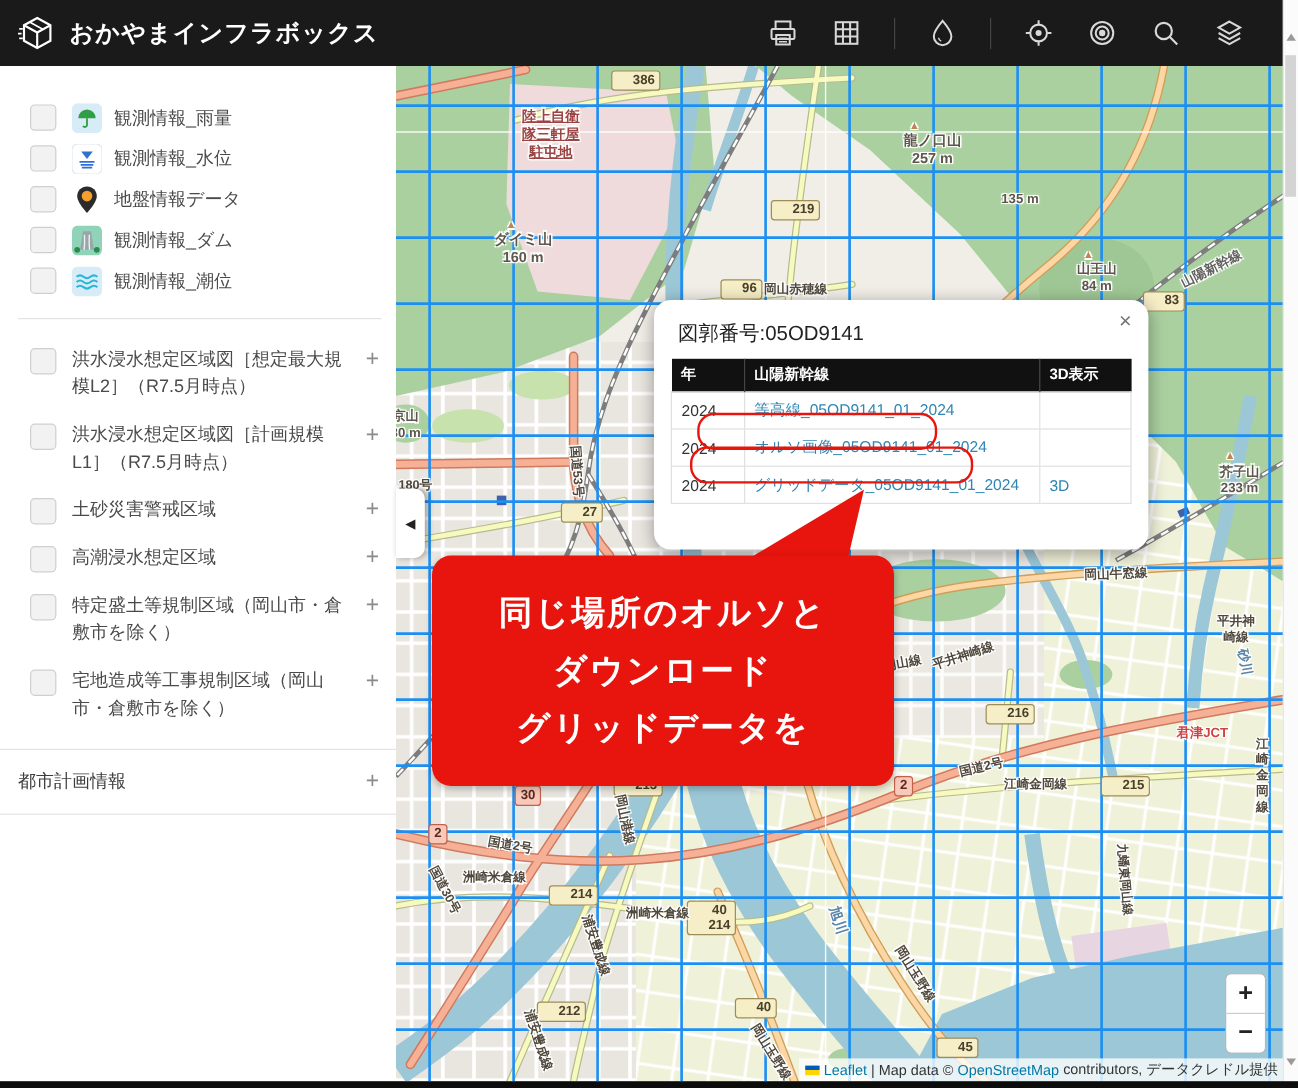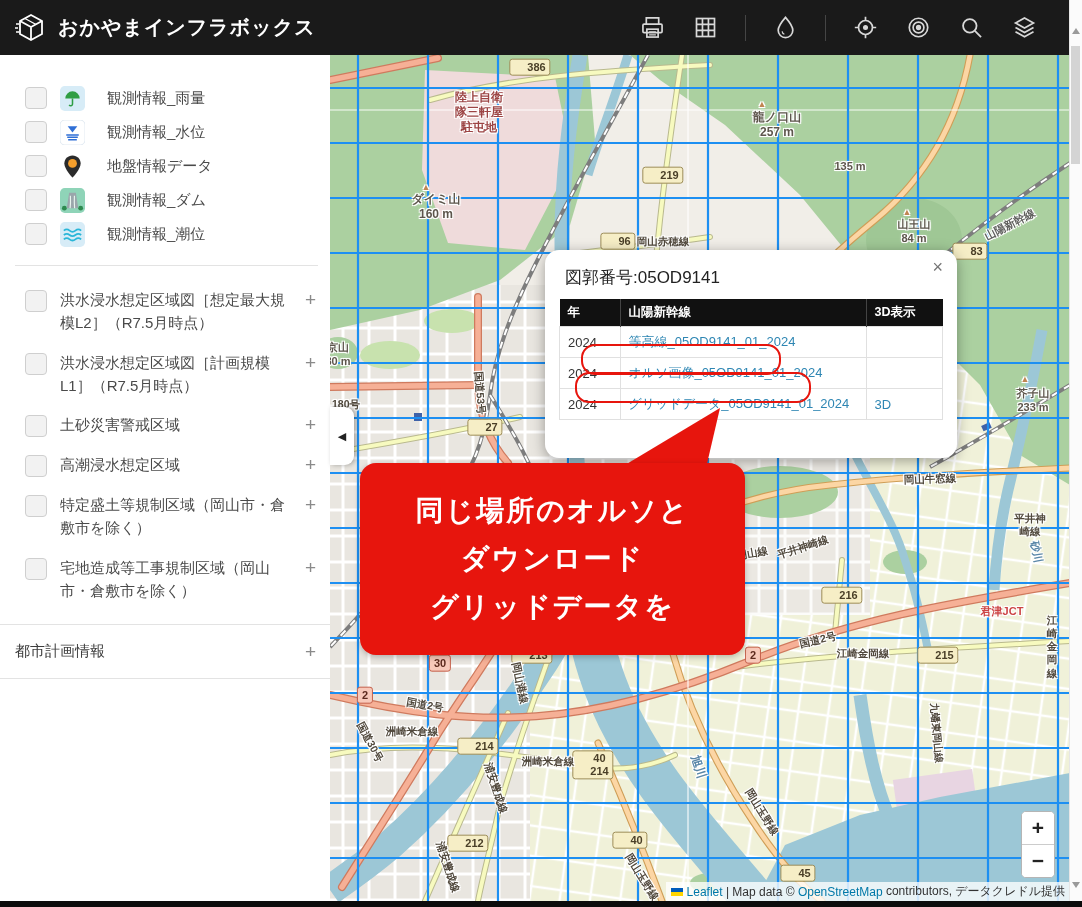--- a/index.html
+++ b/index.html
@@ -13,21 +13,21 @@
   #header-icons{margin-left:auto;margin-right:44px;display:flex;align-items:center;gap:26px;}
   .hicon{width:27px;height:27px;display:flex;align-items:center;justify-content:center;cursor:pointer;}
   .hsep{width:1px;height:26px;background:#454545;}
 
   
   #sidebar{position:absolute;left:0;top:55px;width:330px;height:846px;background:#fff;z-index:5;}
   #layer-list{padding:26px 14px 0 25px;}
   .layer-row{display:flex;align-items:center;height:34px;}
   .cbx{width:20px;height:20px;background:#f2f2f2;border:1px solid #cfcfcf;border-radius:4px;flex:0 0 auto;cursor:pointer;}
   .layer-ic{width:25px;height:25px;margin-left:13px;flex:0 0 auto;display:flex;align-items:center;justify-content:center;}
-  .layer-lab{margin-left:22px;font-size:15px;color:#4a4a4a;text-align:right;}
+  .layer-lab{margin-left:10px;font-size:15px;color:#4a4a4a;text-align:right;}
   .divider{border-top:1px solid #e3e3e3;margin:14px 12px 0 15px;}
   #expand-list{padding:14px 14px 0 25px;}
   .exp-row{display:flex;align-items:flex-start;padding:8px 0;}
   .exp-row .cbx{margin-top:2px;}
   .exp-lab{flex:1;margin-left:13px;font-size:15px;line-height:1.55;color:#4a4a4a;}
   .plus{width:18px;font-size:19px;color:#8a8a8a;font-weight:400;margin-top:1px;cursor:pointer;text-align:right;}
   #section-row{display:flex;align-items:center;padding:15px 14px 15px 15px;margin-top:14px;border-top:1px solid #e3e3e3;border-bottom:1px solid #e3e3e3;}
   #section-label{flex:1;font-size:15px;color:#3d3d3d;}
 
   
@@ -239,21 +239,21 @@
         <div class="badge ref" style="left: 138px; top: 788px;">212</div>
         <div class="badge ref" style="left: 263px; top: 710px;">40
 214</div>
         <div class="badge ref" style="left: 300px; top: 785px;">40</div>
         <div class="badge ref" style="left: 512px; top: 540px;">216</div>
         <div class="badge ref" style="left: 608px; top: 600px;">215</div>
         <div class="badge ref" style="left: 468px; top: 818px;">45</div>
         <div class="badge trunk" style="left: 110px; top: 608px;">30</div>
         <div class="badge trunk" style="left: 35px; top: 640px;">2</div>
         <div class="badge trunk" style="left: 423px; top: 600px;">2</div>
-        <div class="map-label" style="left: 149px; top: 57px; font-size: 12px; color: rgb(156, 68, 68); transform: translate(-50%, -50%) rotate(0deg);">陸上自衛
+        <div class="map-label" style="left: 129px; top: 57px; font-size: 12px; color: rgb(156, 68, 68); transform: translate(-50%, -50%) rotate(0deg); text-decoration: underline;">陸上自衛
 隊三軒屋
 駐屯地</div>
         <div class="map-label" style="left: 432px; top: 50px; font-size: 9px; color: rgb(192, 133, 82); transform: translate(-50%, -50%) rotate(0deg);">▲</div>
         <div class="map-label" style="left: 447px; top: 70px; font-size: 12px; color: rgb(93, 86, 76); transform: translate(-50%, -50%) rotate(0deg);">龍ノ口山
 257 m</div>
         <div class="map-label" style="left: 96px; top: 133px; font-size: 9px; color: rgb(192, 133, 82); transform: translate(-50%, -50%) rotate(0deg);">▲</div>
         <div class="map-label" style="left: 106px; top: 152px; font-size: 12px; color: rgb(93, 86, 76); transform: translate(-50%, -50%) rotate(0deg);">ダイミ山
 160 m</div>
         <div class="map-label" style="left: 520px; top: 112px; font-size: 11px; color: rgb(93, 86, 76); transform: translate(-50%, -50%) rotate(0deg);">135 m</div>
         <div class="map-label" style="left: 577px; top: 158px; font-size: 9px; color: rgb(192, 133, 82); transform: translate(-50%, -50%) rotate(0deg);">▲</div>

